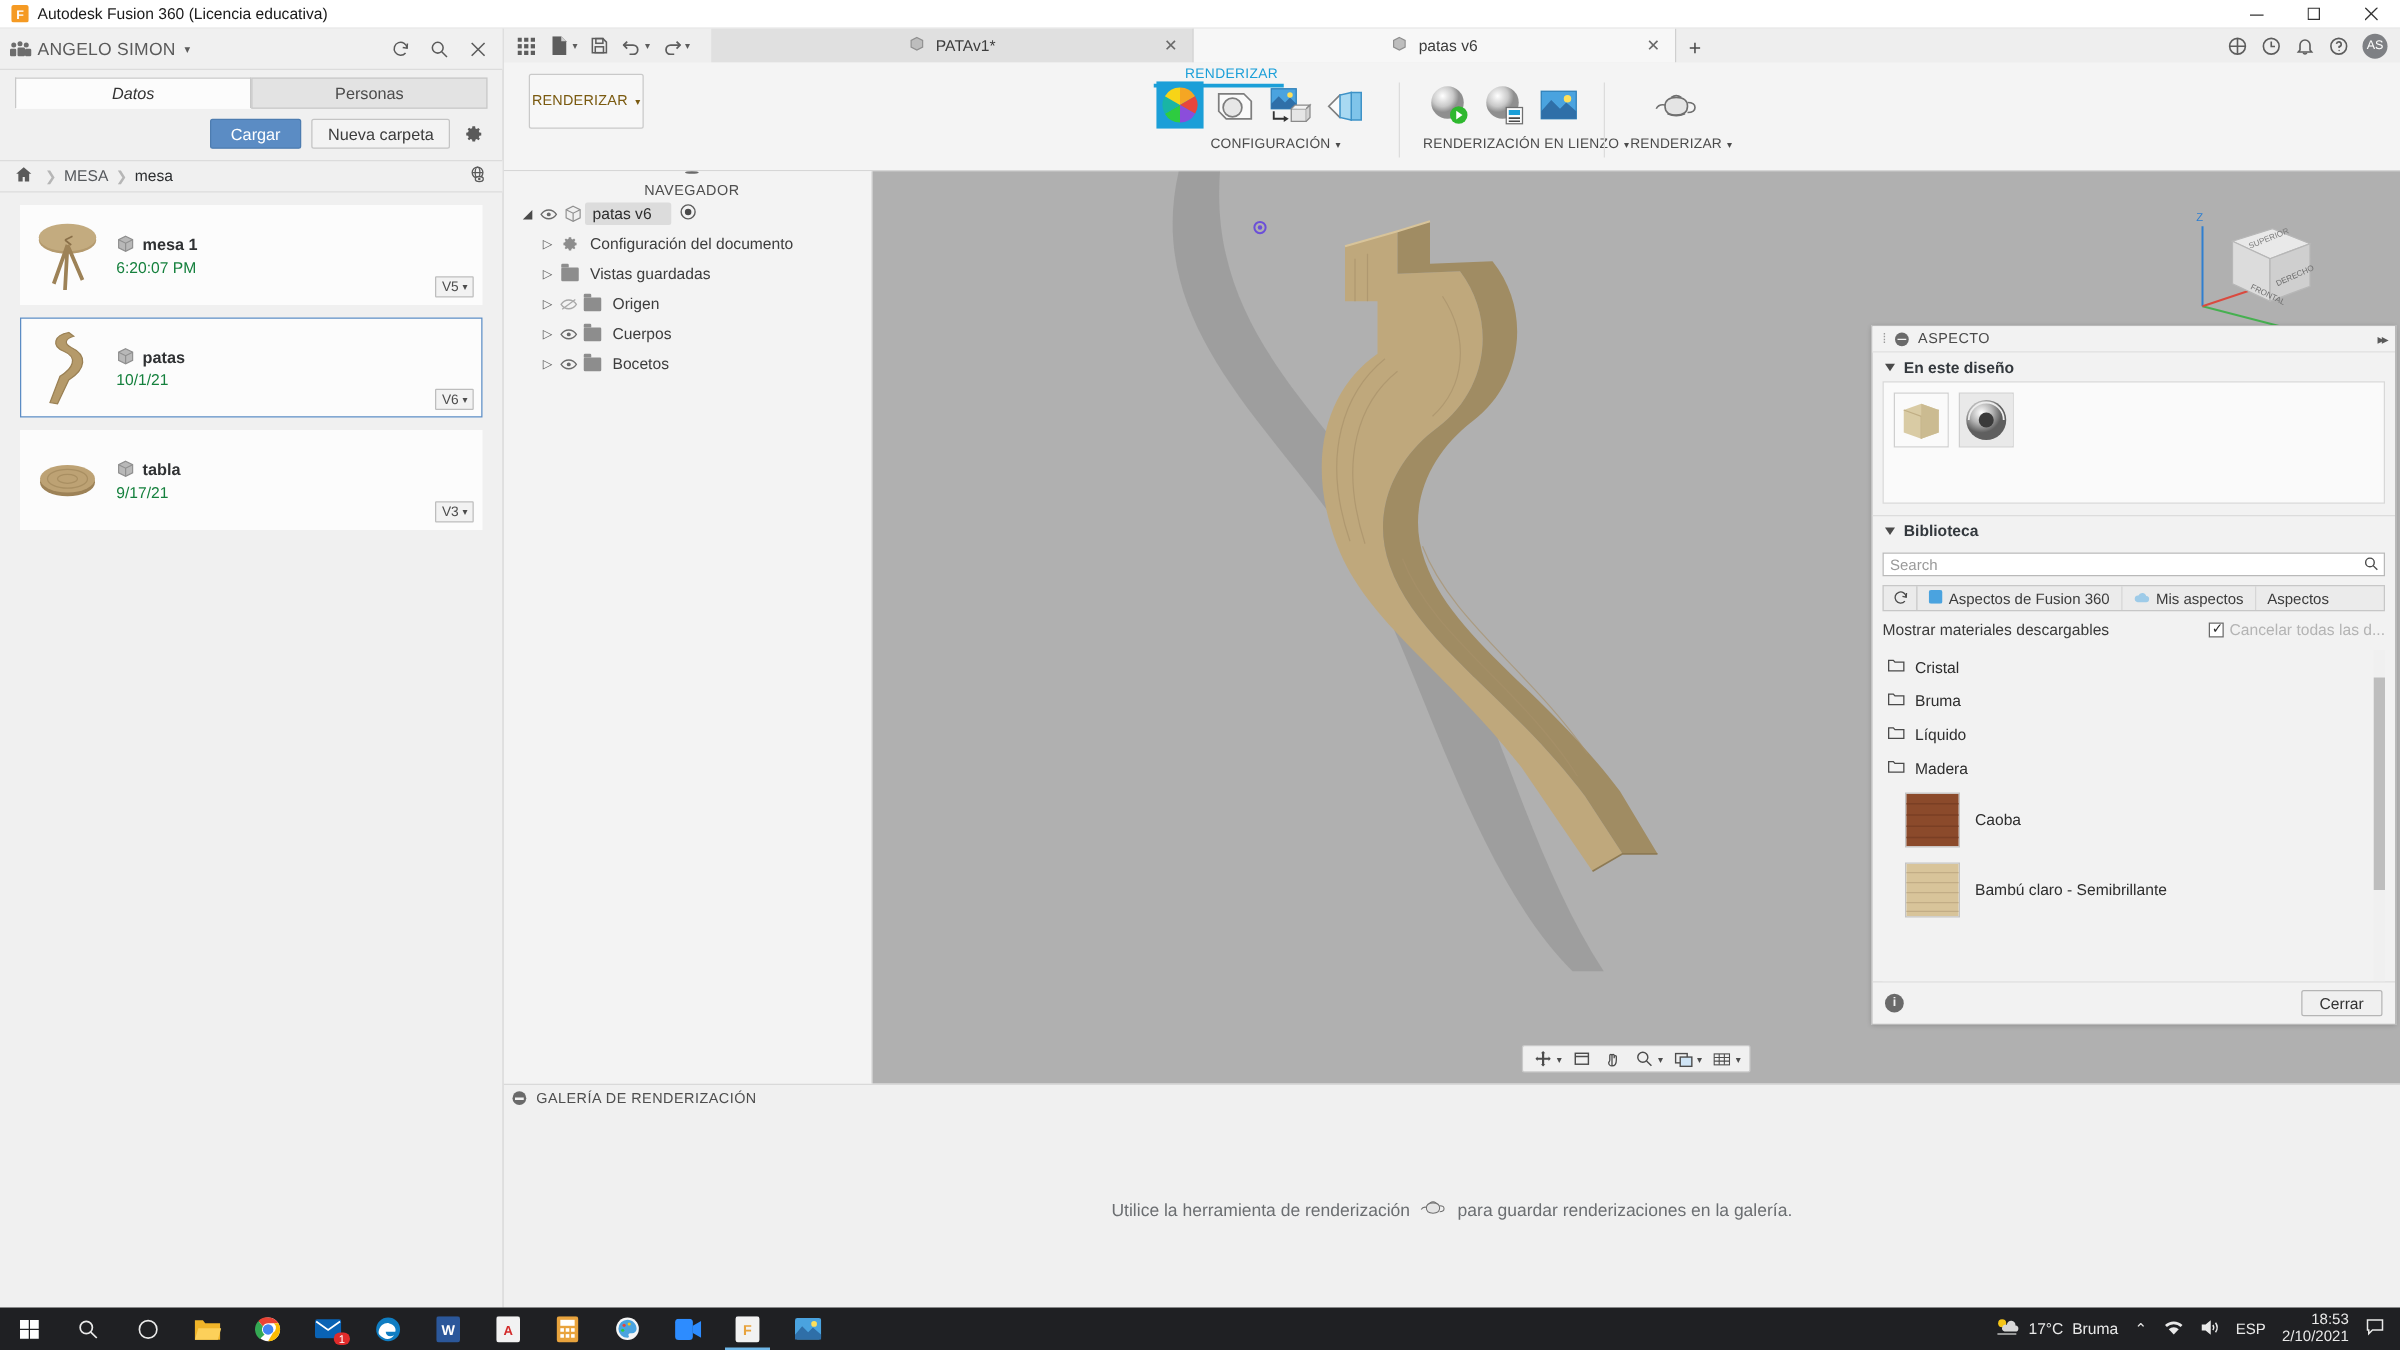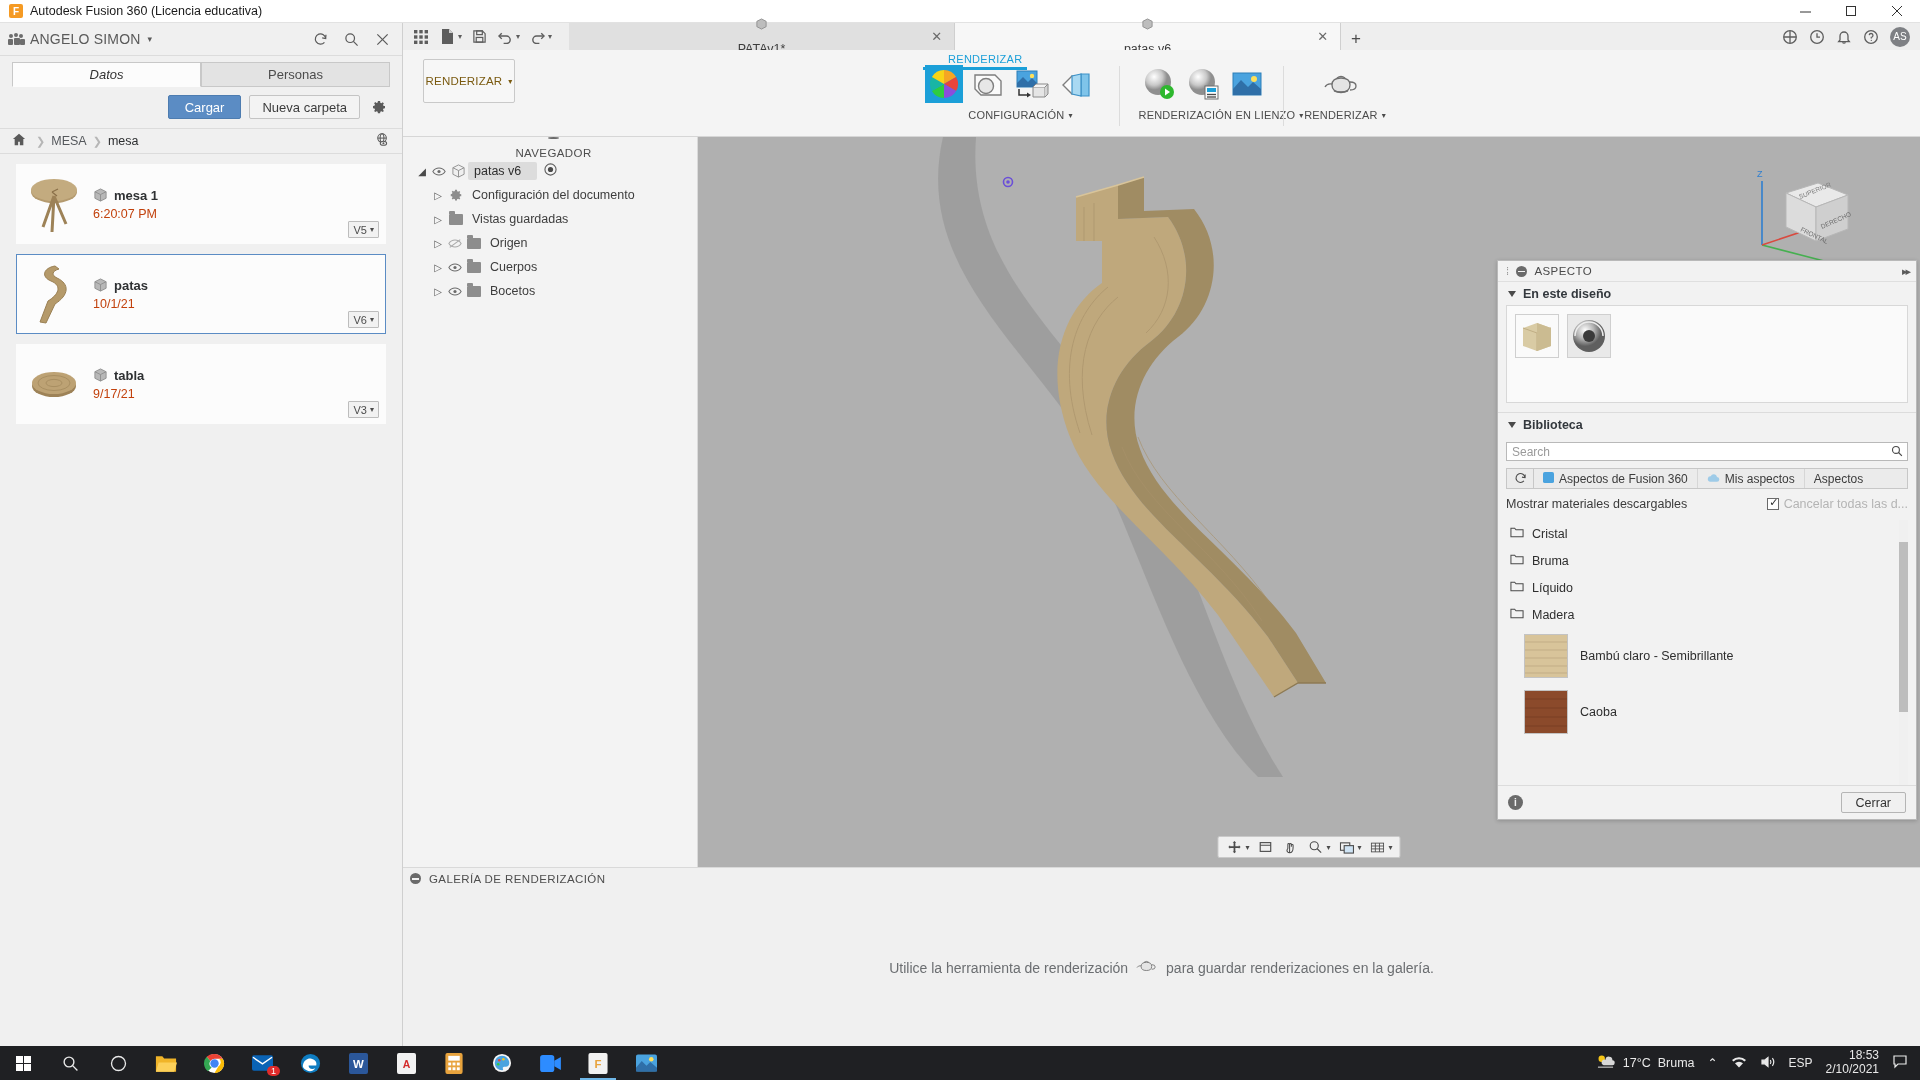--- a/index.html
+++ b/index.html
@@ -92,21 +92,21 @@
   }
   .dcard.sel { border:1px solid #5b8cc4; }
   .dcard-thumb {
     width:62px; height:70px; margin-left:6px;
     display:flex; align-items:center; justify-content:center;
   }
   .dcard-body { margin-left:8px; }
   .dcard-titlerow { display:flex; align-items:center; gap:6px; }
   .cube { width:15px; height:14px; display:inline-block; }
   .dcard-name { font-size:13px; font-weight:bold; color:#2f3133; }
-  .dcard-sub { font-size:12.5px; color:#c2410c; margin-top:4px; }
+  .dcard-sub { font-size:12.5px; color:#15803d; margin-top:4px; }
   .vbadge {
     position:absolute; right:6px; bottom:5px;
     border:1px solid #bdbdbd; background:#f2f2f2; color:#4c4c4c;
     font-size:11px; height:17px; padding:0 4px 0 5px;
     display:flex; align-items:center; gap:3px; border-radius:1px;
   }
 
   
   .apptop {
     position:absolute; left:403px; top:23px; width:1517px; height:27px;
@@ -114,21 +114,21 @@
   }
   .at-icons { display:flex; align-items:center; gap:2px; padding-left:6px; }
   .at-btn { width:24px; height:22px; display:flex; align-items:center; justify-content:center; color:#5d5d5d; }
   .at-caret { font-size:8px; color:#5d5d5d; margin-left:-3px; margin-right:3px; }
 
   
   .doctabs { display:flex; align-items:flex-end; height:27px; margin-left:14px; flex:1; }
   .dtab {
     height:27px; min-width:300px; display:flex; align-items:center; justify-content:center;
     gap:9px; background:#e0e0e0; border-right:1px solid #cfcfcf;
-    font-size:12.5px; color:#3c3c3c; position:relative; padding:0 49px;flex-direction:column;
+    font-size:12.5px; color:#3c3c3c; position:relative; padding:0 49px;
   }
   .dtab.active { background:#f7f7f7; }
   .dtab .x { position:absolute; right:12px; color:#6a6a6a; font-size:13px; }
   .at-right { display:flex; align-items:center; gap:11px; padding-right:10px; color:#5d5d5d; }
   .avatar {
     width:20px; height:20px; border-radius:50%; background:#7e8084; color:#fff;
     font-size:10px; display:flex; align-items:center; justify-content:center;
   }
 
   
@@ -977,45 +977,45 @@
       <div class="libitem">
         <span><svg width="14" height="12" viewBox="0 0 15 12" fill="none" stroke="#4a4a4a" stroke-width="1.1">
               <path d="M1 11V2h4l1.4 1.6H14V11z"></path>
             </svg></span>
         <span>Madera</span>
       </div>
 
       <div class="mitem">
         <span class="mthumb">
           <svg width="42" height="42" viewBox="0 0 42 42">
+              <rect width="42" height="42" fill="#8b4a2b"></rect>
+              <g stroke="#7a3f24" stroke-width="1.1">
+                <line x1="0" y1="8" x2="42" y2="8"></line>
+                <line x1="0" y1="17" x2="42" y2="17"></line>
+                <line x1="0" y1="26" x2="42" y2="26"></line>
+                <line x1="0" y1="35" x2="42" y2="35"></line>
+              </g>
+            </svg>
+        </span>
+        <span>Caoba</span>
+      </div>
+      <div class="mitem">
+        <span class="mthumb">
+          <svg width="42" height="42" viewBox="0 0 42 42">
               <rect width="42" height="42" fill="#d8c49a"></rect>
               <g stroke="#c2ad86" stroke-width="1">
                 <line x1="0" y1="7" x2="42" y2="7"></line>
                 <line x1="0" y1="15" x2="42" y2="15"></line>
                 <line x1="0" y1="23" x2="42" y2="23"></line>
                 <line x1="0" y1="31" x2="42" y2="31"></line>
                 <line x1="0" y1="38" x2="42" y2="38"></line>
               </g>
             </svg>
         </span>
         <span>Bambú claro - Semibrillante</span>
-      </div>
-      <div class="mitem">
-        <span class="mthumb">
-          <svg width="42" height="42" viewBox="0 0 42 42">
-              <rect width="42" height="42" fill="#8b4a2b"></rect>
-              <g stroke="#7a3f24" stroke-width="1.1">
-                <line x1="0" y1="8" x2="42" y2="8"></line>
-                <line x1="0" y1="17" x2="42" y2="17"></line>
-                <line x1="0" y1="26" x2="42" y2="26"></line>
-                <line x1="0" y1="35" x2="42" y2="35"></line>
-              </g>
-            </svg>
-        </span>
-        <span>Caoba</span>
       </div>
 
       <div class="vscroll">
         <div class="vthumb" style="top:22px; height:170px;"></div>
       </div>
     </div>
 
     <div class="pl-foot">
       <span class="info-ico">i</span>
       <div class="btn-close-pl">Cerrar</div>

